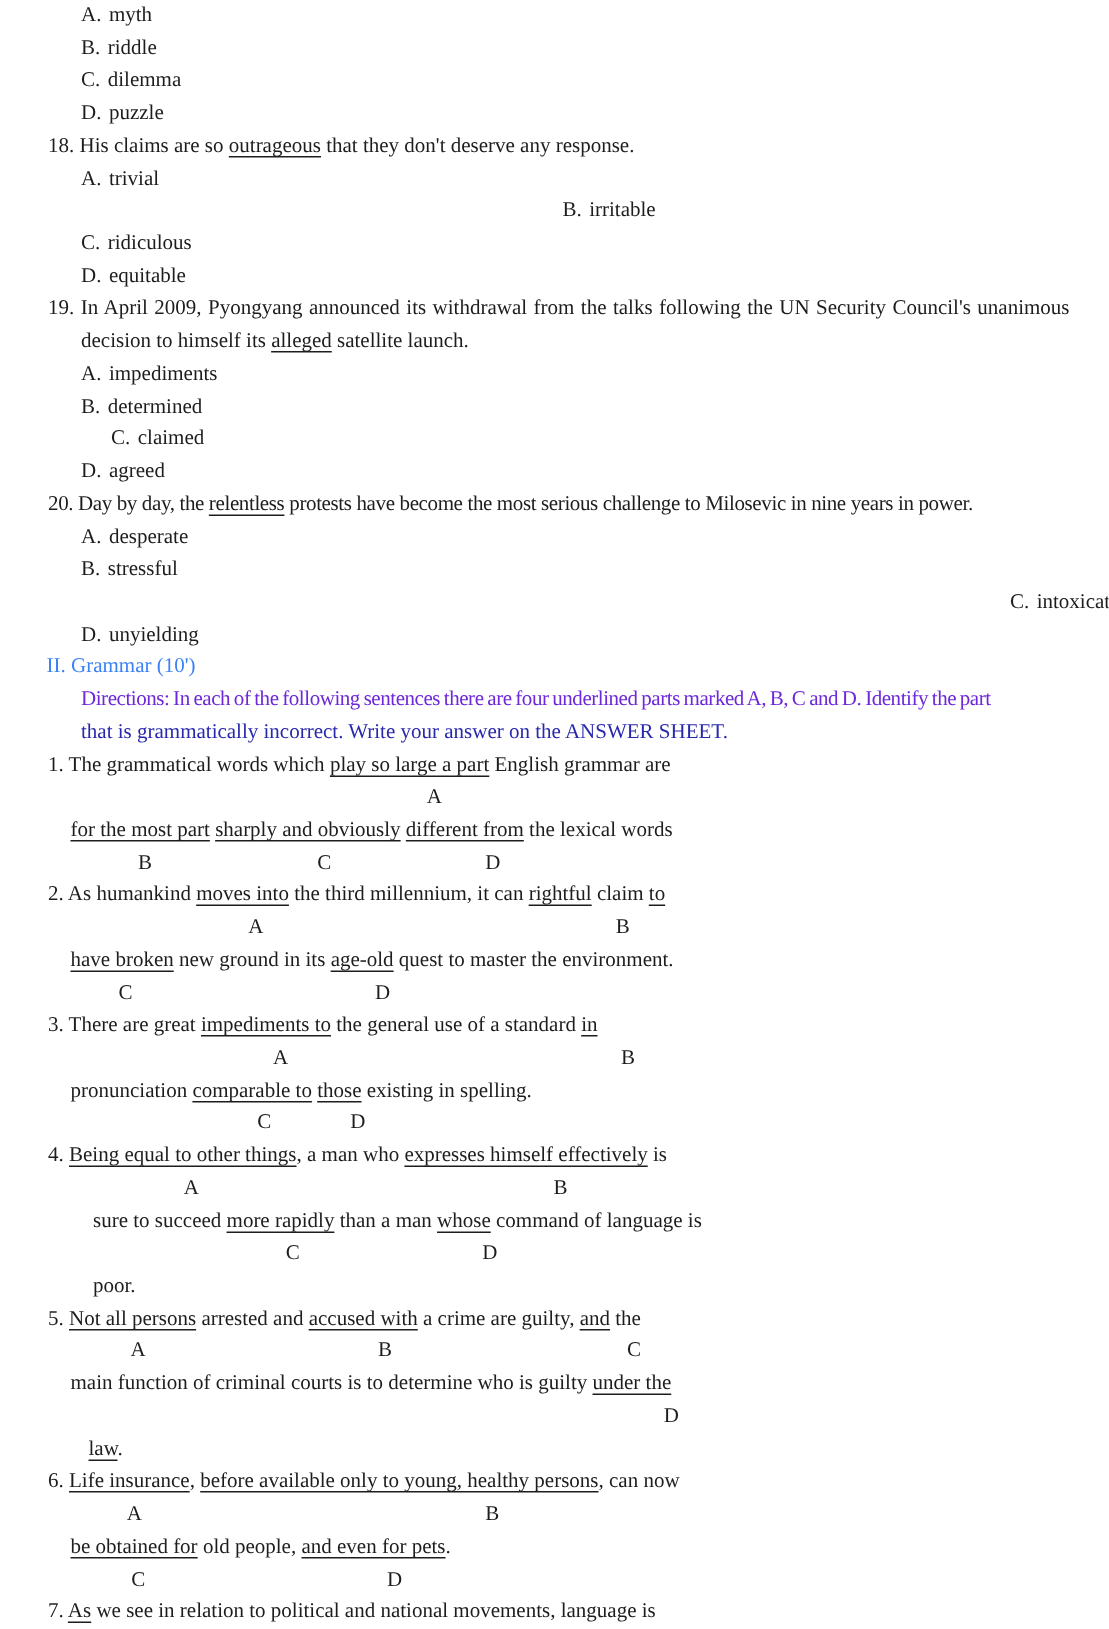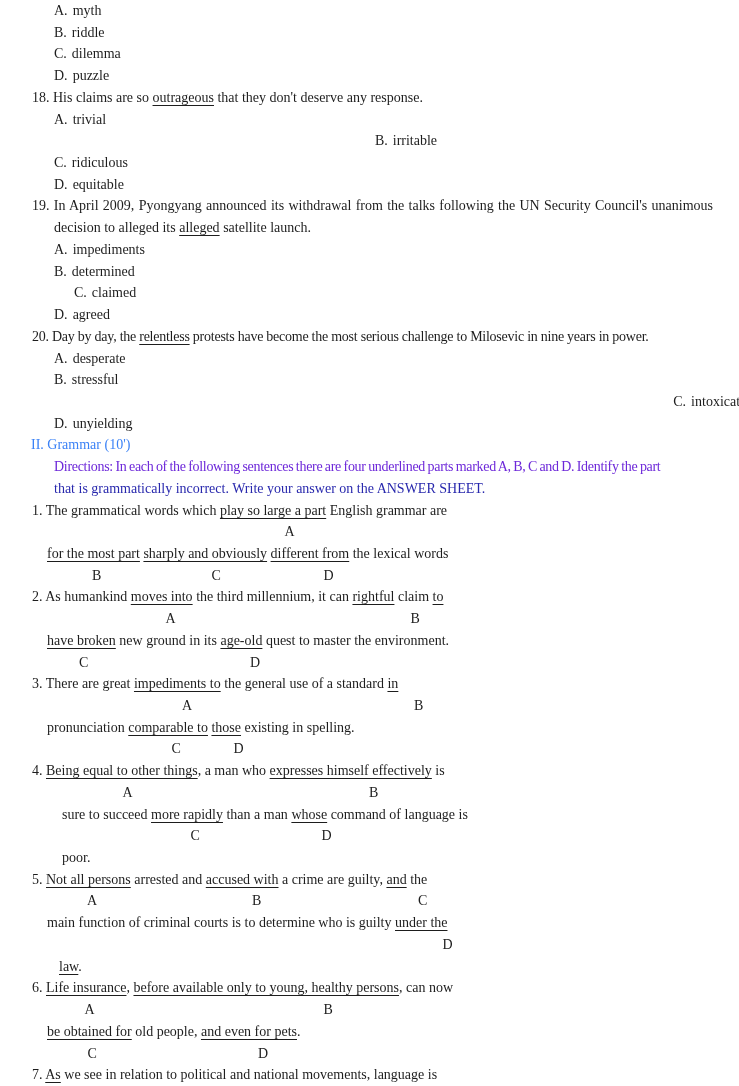--- a/index.html
+++ b/index.html
@@ -33,21 +33,21 @@
       <div class="line" style="padding-left: 35px;"><span class="opt-label">A.</span><span>myth</span></div>
       <div class="line" style="padding-left: 35px;"><span class="opt-label">B.</span><span>riddle</span></div>
       <div class="line" style="padding-left: 35px;"><span class="opt-label">C.</span><span>dilemma</span></div>
       <div class="line" style="padding-left: 35px;"><span class="opt-label">D.</span><span>puzzle</span></div>
       <div class="line" style="padding-left: 13px;"><span class="seg" id="el-vocabulary_section-questions-0-stem_rows-0-segments-0">18. His claims are so </span><span class="seg u" id="el-vocabulary_section-questions-0-stem_rows-0-segments-1">outrageous</span><span class="seg" id="el-vocabulary_section-questions-0-stem_rows-0-segments-2"> that they don't deserve any response.</span></div>
       <div class="line" style="padding-left: 35px;"><span class="opt-label">A.</span><span>trivial</span></div>
       <div class="line" style="padding-left: 35px; text-align: center;"><span class="opt-label">B.</span><span>irritable</span></div>
       <div class="line" style="padding-left: 35px;"><span class="opt-label">C.</span><span>ridiculous</span></div>
       <div class="line" style="padding-left: 35px;"><span class="opt-label">D.</span><span>equitable</span></div>
       <div class="line" style="padding-left: 13px; word-spacing: 0.8px;"><span class="seg" id="el-vocabulary_section-questions-1-stem_rows-0-segments-0">19. In April 2009, Pyongyang announced its withdrawal from the talks following the UN Security Council's unanimous</span></div>
-      <div class="line" style="padding-left: 35px;"><span class="seg" id="el-vocabulary_section-questions-1-stem_rows-1-segments-0">decision to alleged its </span><span class="seg u" id="el-vocabulary_section-questions-1-stem_rows-1-segments-1">alleged</span><span class="seg" id="el-vocabulary_section-questions-1-stem_rows-1-segments-2"> satellite launch.</span></div>
+      <div class="line" style="padding-left: 35px;"><span class="seg" id="el-vocabulary_section-questions-1-stem_rows-1-segments-0">decision to himself its </span><span class="seg u" id="el-vocabulary_section-questions-1-stem_rows-1-segments-1">alleged</span><span class="seg" id="el-vocabulary_section-questions-1-stem_rows-1-segments-2"> satellite launch.</span></div>
       <div class="line" style="padding-left: 35px;"><span class="opt-label">A.</span><span>impediments</span></div>
       <div class="line" style="padding-left: 35px;"><span class="opt-label">B.</span><span>determined</span></div>
       <div class="line" style="padding-left: 35px; margin-left: 20px;"><span class="opt-label">C.</span><span>claimed</span></div>
       <div class="line" style="padding-left: 35px;"><span class="opt-label">D.</span><span>agreed</span></div>
       <div class="line" style="padding-left: 13px; letter-spacing: -0.25px;"><span class="seg" id="el-vocabulary_section-questions-2-stem_rows-0-segments-0">20. Day by day, the </span><span class="seg u" id="el-vocabulary_section-questions-2-stem_rows-0-segments-1">relentless</span><span class="seg" id="el-vocabulary_section-questions-2-stem_rows-0-segments-2"> protests have become the most serious challenge to Milosevic in nine years in power.</span></div>
       <div class="line" style="padding-left: 35px;"><span class="opt-label">A.</span><span>desperate</span></div>
       <div class="line" style="padding-left: 35px;"><span class="opt-label">B.</span><span>stressful</span></div>
       <div class="line" style="padding-left: 35px; text-align: right;"><span class="opt-label">C.</span><span>intoxicating</span></div>
       <div class="line" style="padding-left: 35px;"><span class="opt-label">D.</span><span>unyielding</span></div>
     </section>

